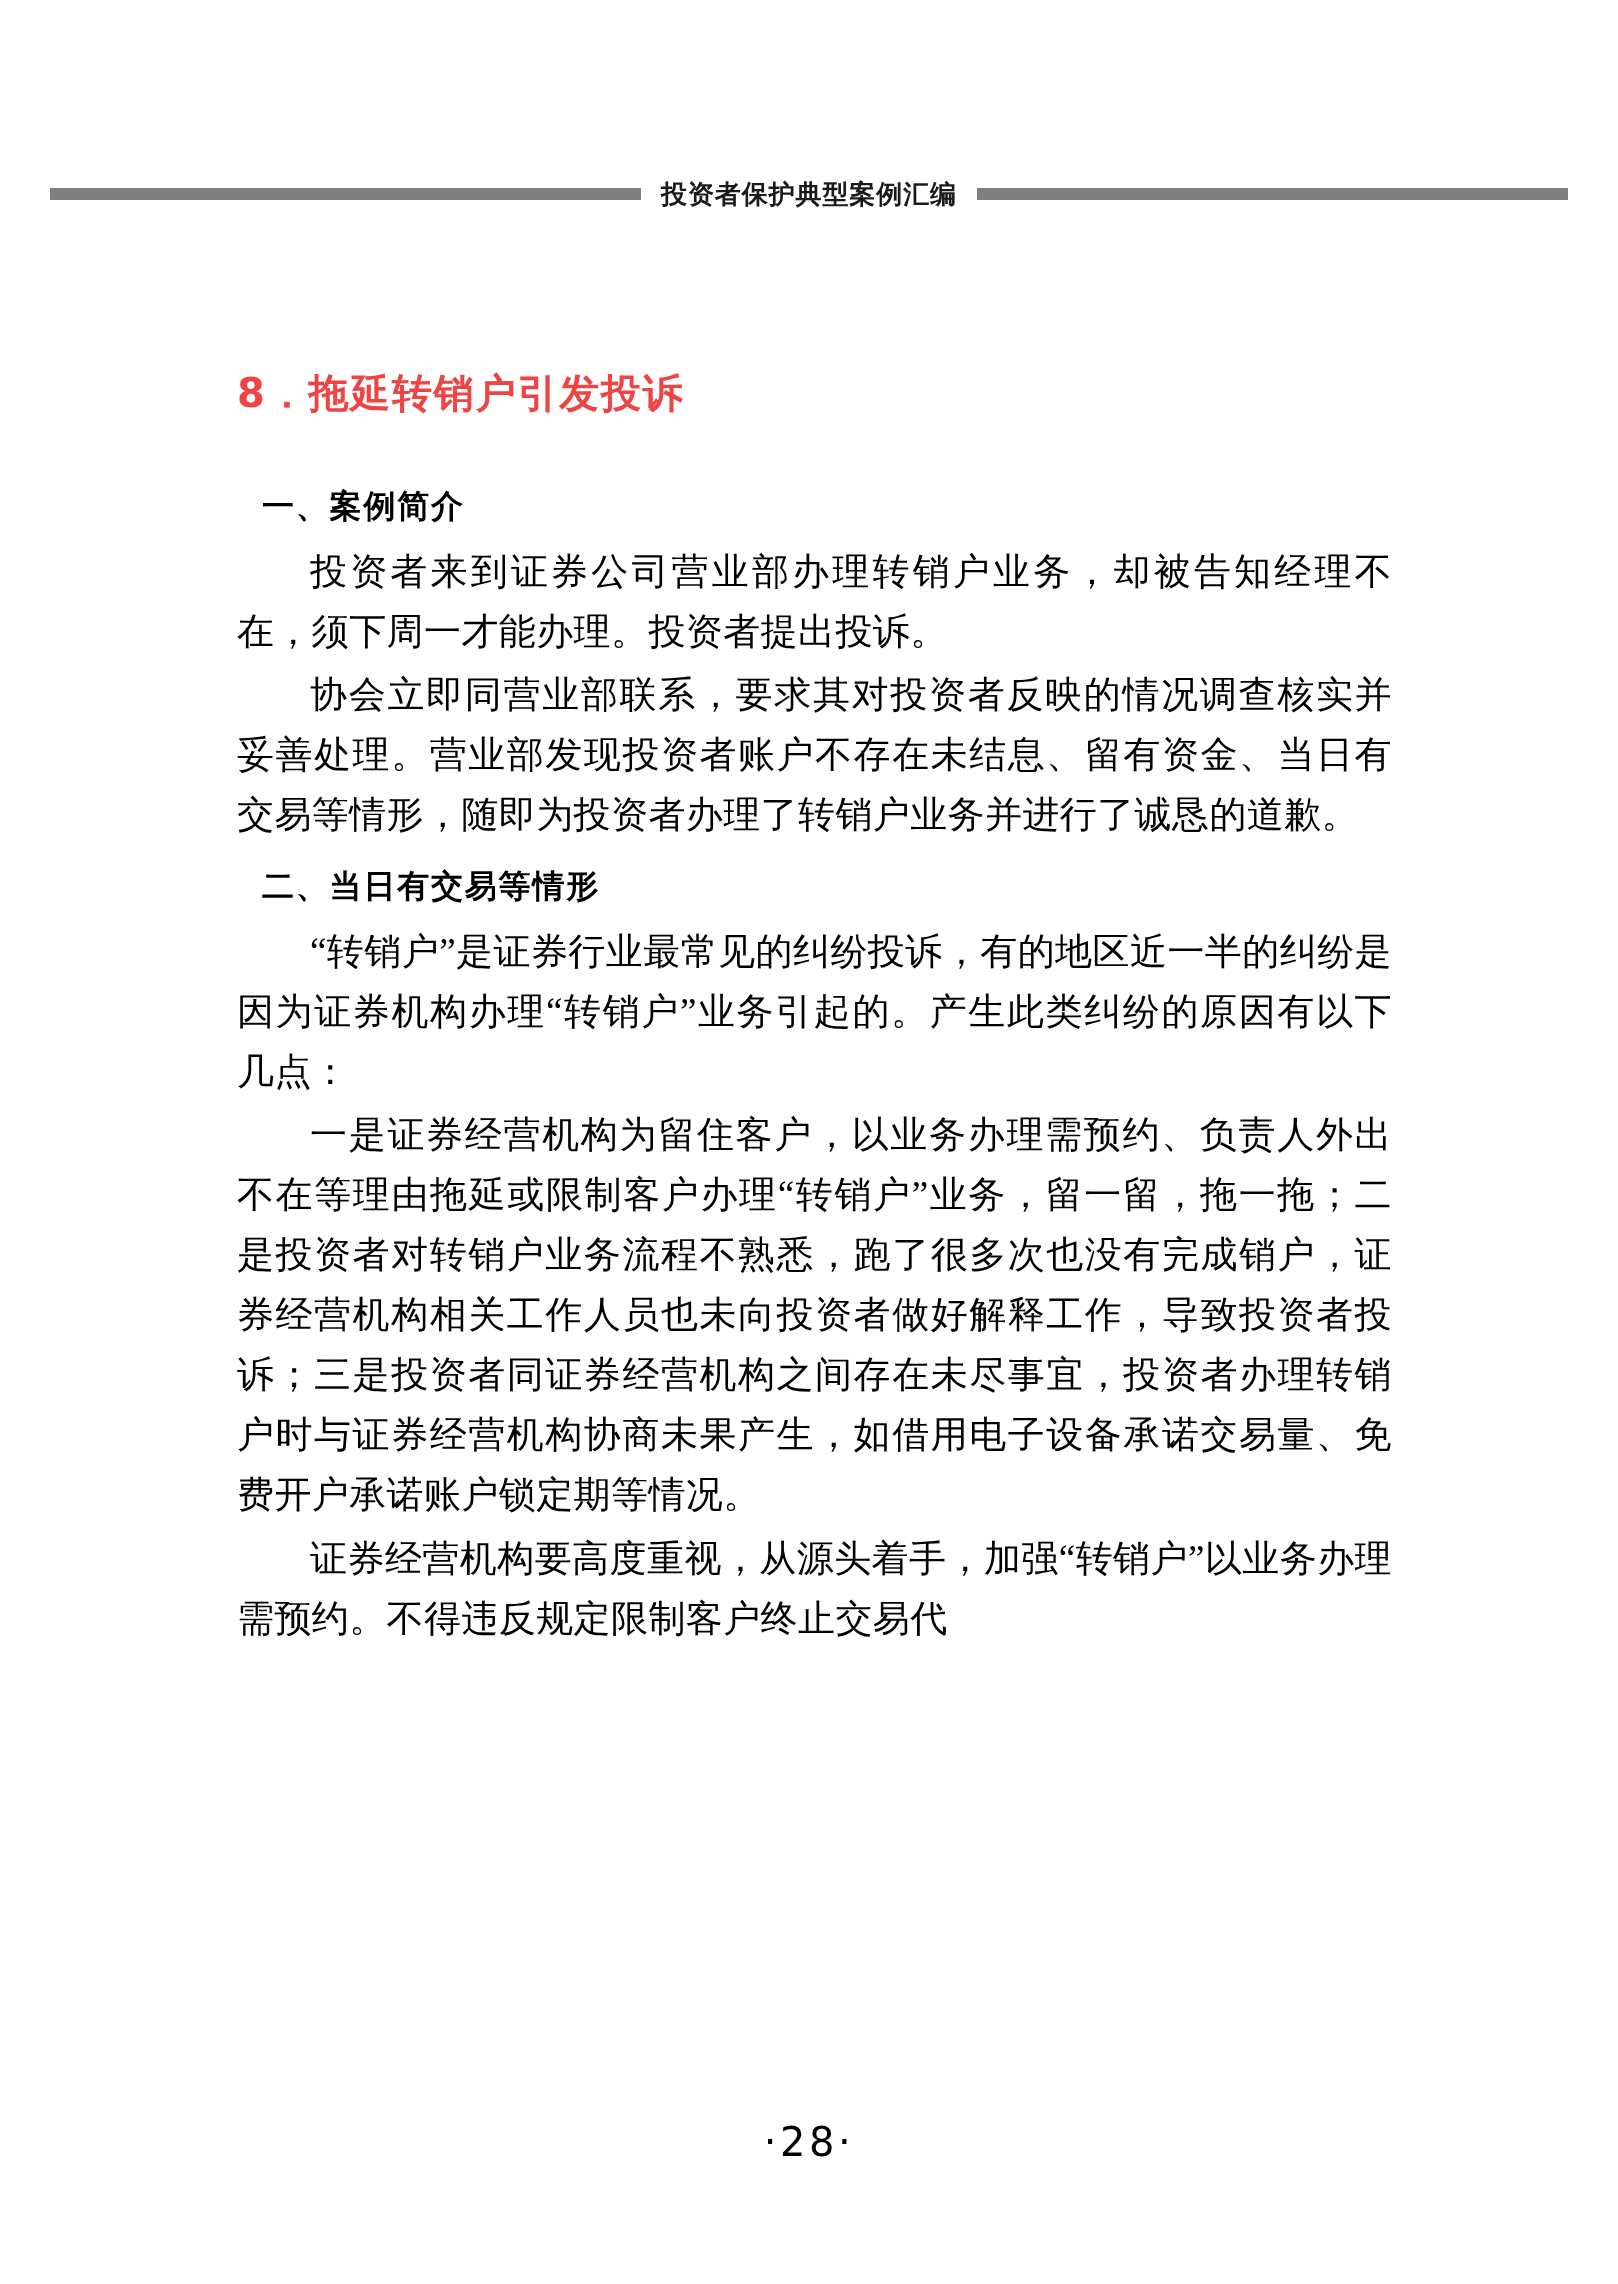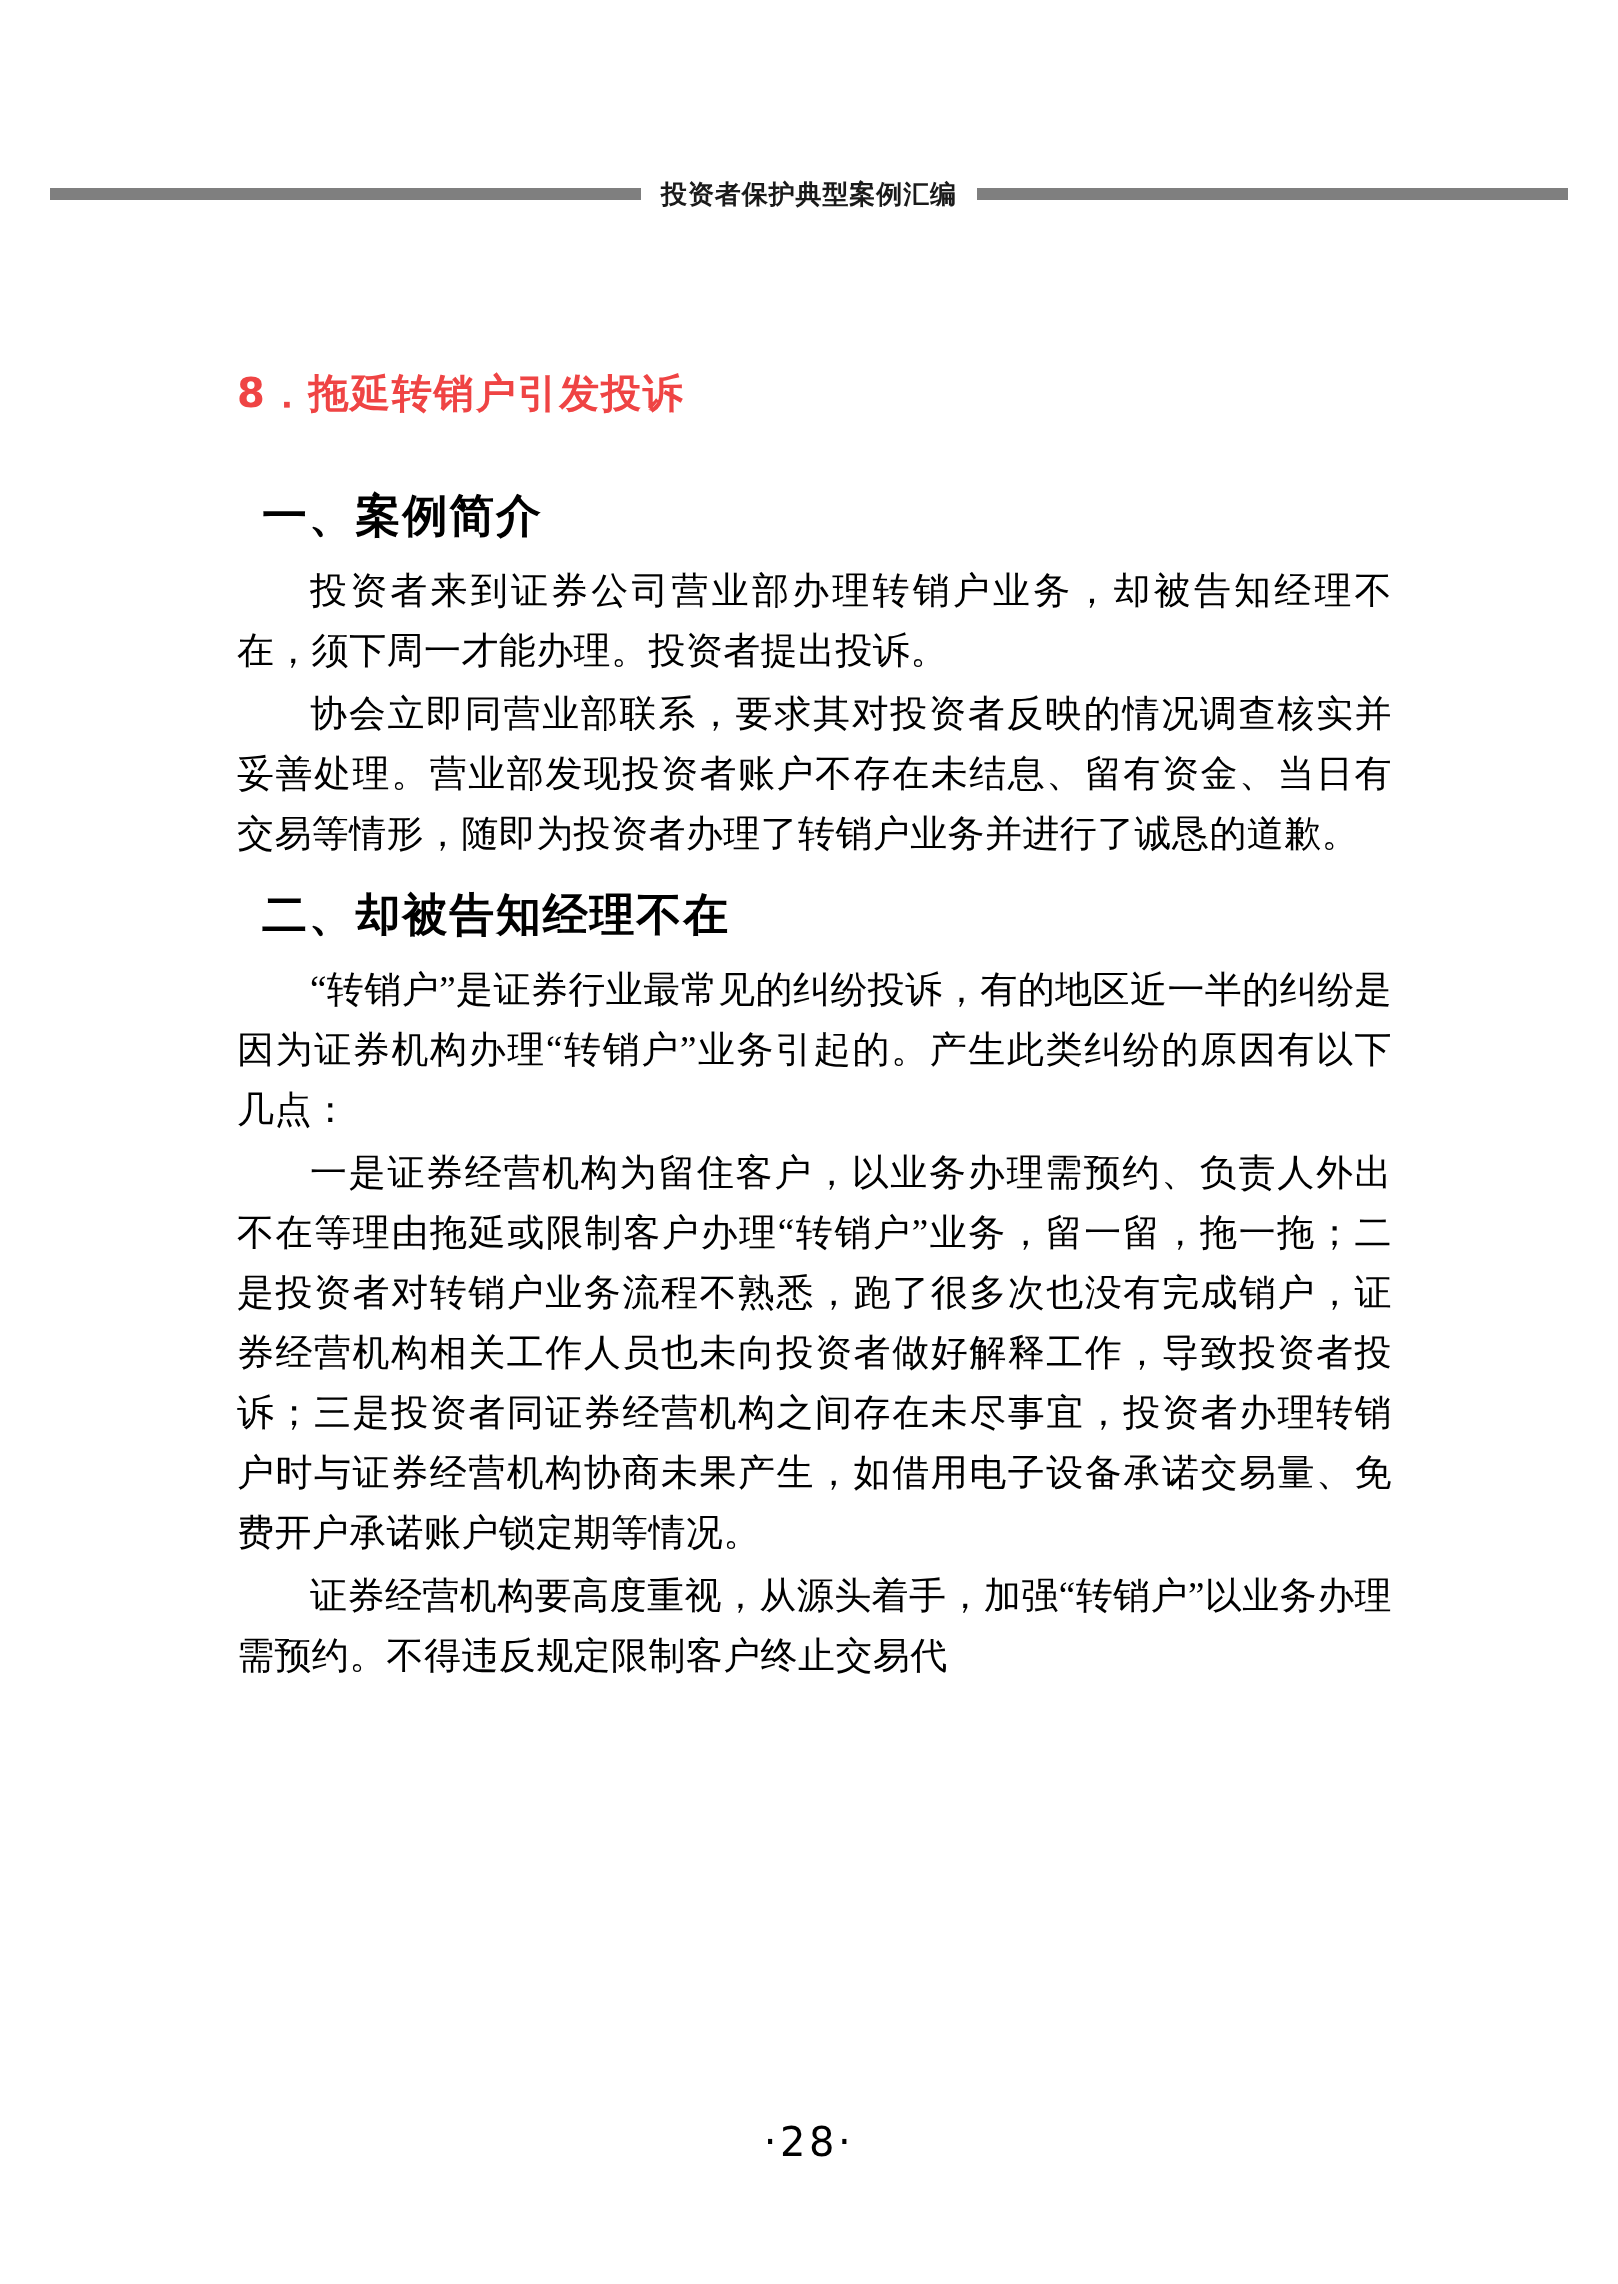--- a/index.html
+++ b/index.html
@@ -63,21 +63,21 @@
     font-size: 40px;
     font-weight: bold;
     color: #ef4444;
     letter-spacing: 1.8px;
     margin: 0 0 64px 0;
     line-height: 1.3;
   }
 
   .heading {
     font-family: "DejaVu Sans", "Liberation Sans", sans-serif;
-    font-size: 45px;
+    font-size: 32px;
     font-weight: bold;
     color: #000000;
     letter-spacing: 1.8px;
     margin: 0 0 12.5px 0;
     padding-left: 25px;
     line-height: 1.45;
   }
 
   .para {
     font-size: 37px;
@@ -125,21 +125,21 @@
   <div class="content">
 
     <div class="section-number-title">8．拖延转销户引发投诉</div>
 
     <div class="heading">一、案例简介</div>
 
     <p class="para">投资者来到证券公司营业部办理转销户业务，却被告知经理不在，须下周一才能办理。投资者提出投诉。</p>
 
     <p class="para">协会立即同营业部联系，要求其对投资者反映的情况调查核实并妥善处理。营业部发现投资者账户不存在未结息、留有资金、当日有交易等情形，随即为投资者办理了转销户业务并进行了诚恳的道歉。</p>
 
-    <div class="heading">二、却被告知经理不在</div>
+    <div class="heading">二、当日有交易等情形</div>
 
     <p class="para">“转销户”是证券行业最常见的纠纷投诉，有的地区近一半的纠纷是因为证券机构办理“转销户”业务引起的。产生此类纠纷的原因有以下几点：</p>
 
     <p class="para">一是证券经营机构为留住客户，以业务办理需预约、负责人外出不在等理由拖延或限制客户办理“转销户”业务，留一留，拖一拖；二是投资者对转销户业务流程不熟悉，跑了很多次也没有完成销户，证券经营机构相关工作人员也未向投资者做好解释工作，导致投资者投诉；三是投资者同证券经营机构之间存在未尽事宜，投资者办理转销户时与证券经营机构协商未果产生，如借用电子设备承诺交易量、免费开户承诺账户锁定期等情况。</p>
 
     <p class="para">证券经营机构要高度重视，从源头着手，加强“转销户”以业务办理需预约。不得违反规定限制客户终止交易代</p>
 
   </div>
 
   <div class="footer">·28·</div>

